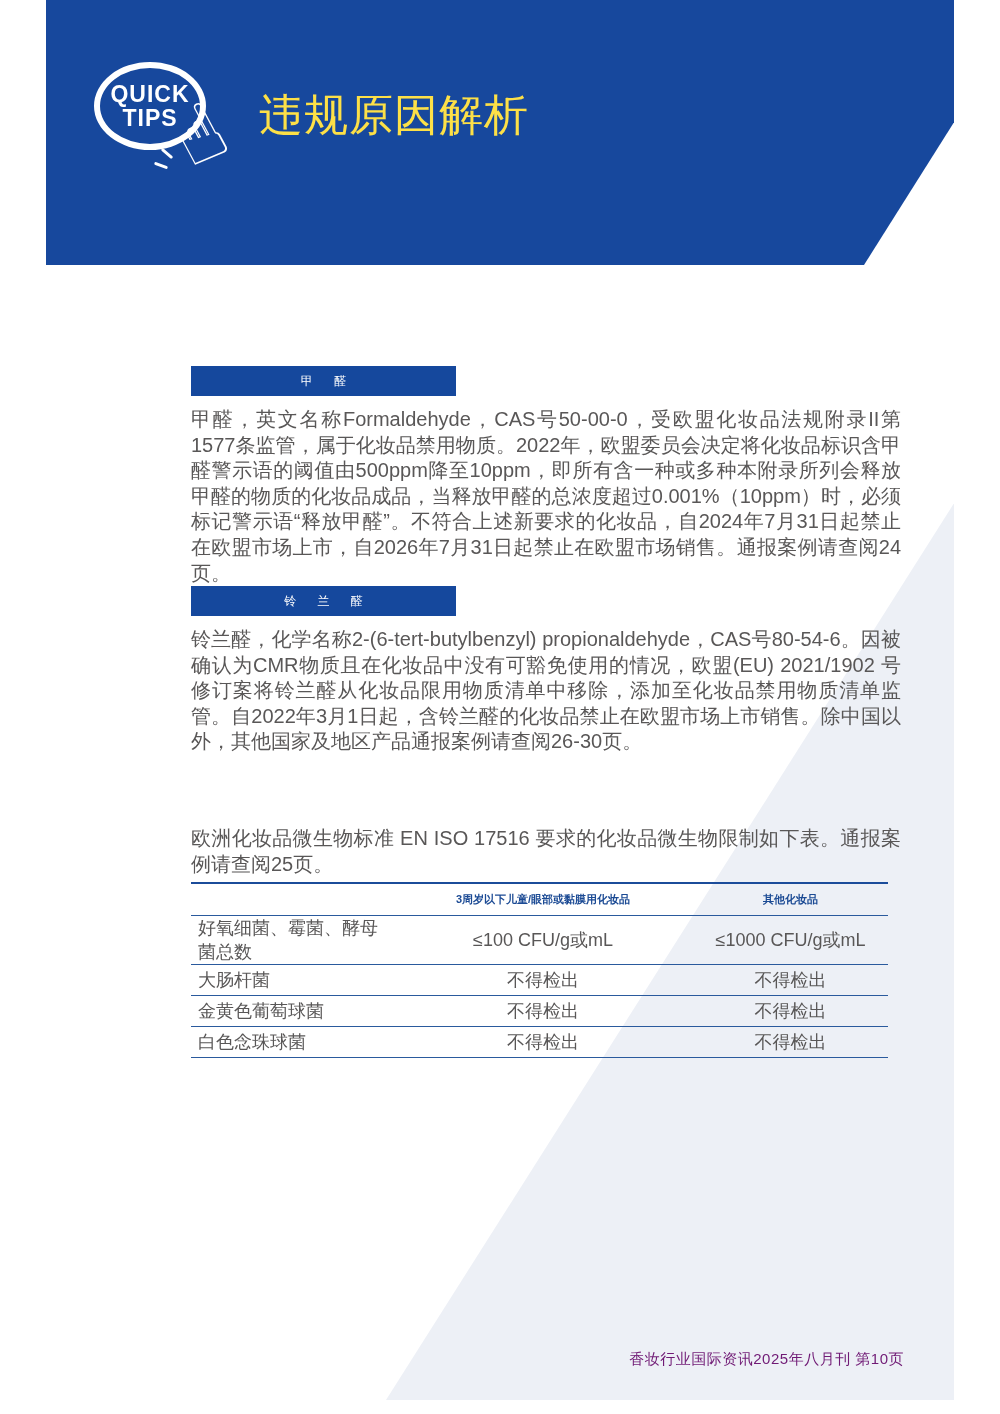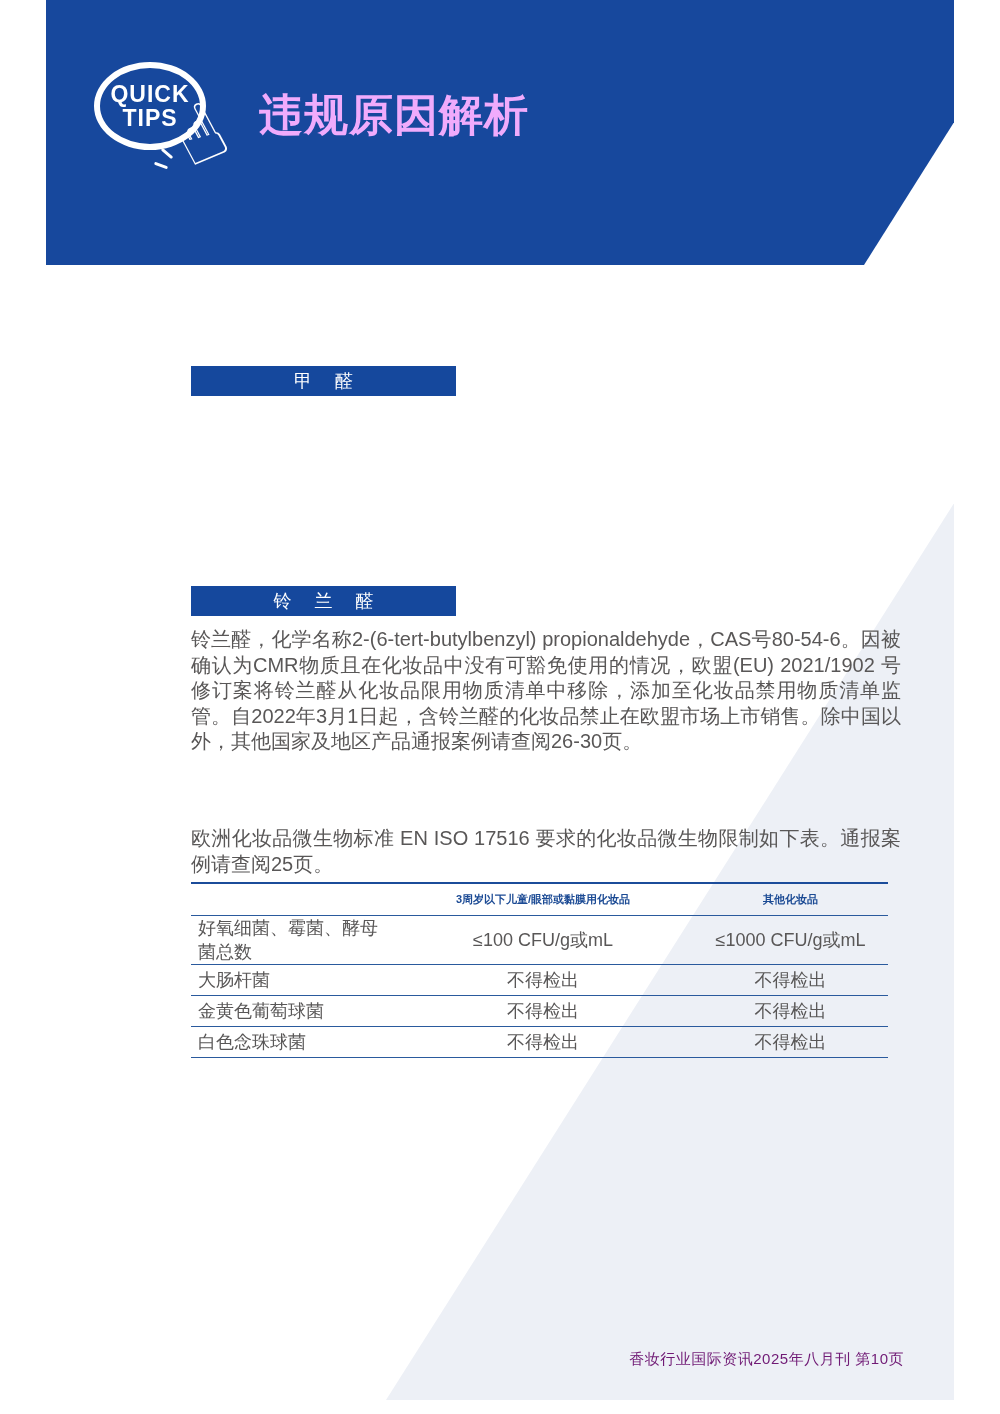--- a/index.html
+++ b/index.html
@@ -18,21 +18,21 @@
 
   
   .hero{
     position:absolute;left:0;top:0;width:1000px;height:265px;
     background:#17489d;
     clip-path:polygon(0 0,985px 0,818px 265px,0 265px);
     color:#ffffff;
   }
   .hero-title{
     position:absolute;left:213px;margin:0;
-    font-size:44px;font-weight:700;letter-spacing:1px;line-height:48px;color:#f0abfc;
+    font-size:44px;font-weight:400;letter-spacing:1px;line-height:48px;color:#fde047;
   }
   .hero-title.l1{top:91px;}
   .hero-title.l2{top:154px;}
 
   
   .logo{position:absolute;left:48px;top:60px;width:160px;height:140px;}
   .logo-bubble{
     position:absolute;left:0;top:2px;width:100px;height:76px;
     border:6px solid #ffffff;border-radius:50%;
     display:flex;flex-direction:column;align-items:center;justify-content:center;
@@ -50,21 +50,21 @@
     position:absolute;width:14px;height:3px;background:#ffffff;border-radius:2px;
   }
   .motion-line.m1{left:66px;top:92px;transform:rotate(40deg);}
   .motion-line.m2{left:60px;top:104px;transform:rotate(20deg);}
 
   
   .sec-head{
     position:absolute;left:145px;width:265px;height:30px;
     background:#15489d;color:#ffffff;
     display:flex;align-items:center;justify-content:center;
-    font-size:18px;font-weight:500;letter-spacing:9px;text-indent:9px;
+    font-size:12px;font-weight:500;letter-spacing:9px;text-indent:9px;
   }
   .sec-head.h1{top:366px;}
   .sec-head.h2{top:586px;}
   .sec-head.h3{top:785px;}
 
   
   .sec-body{
     position:absolute;left:145px;width:710px;margin:0;
     font-size:20px;line-height:25.6px;color:#595757;
     text-align:justify;
@@ -109,20 +109,21 @@
         <span>TIPS</span>
       </div>
       <span class="hand-icon">☝</span>
       <span class="motion-line m1"></span>
       <span class="motion-line m2"></span>
     </div>
     <h1 class="hero-title l1">违规原因解析</h1>
   </header>
 
   <div class="sec-head h1">甲 醛</div>
+  <p class="sec-body b1">甲醛，英文名称Formaldehyde，CAS号50-00-0，受欧盟化妆品法规附录II第1577条监管，属于化妆品禁用物质。2022年，欧盟委员会决定将化妆品标识含甲醛警示语的阈值由500ppm降至10ppm，即所有含一种或多种本附录所列会释放甲醛的物质的化妆品成品，当释放甲醛的总浓度超过0.001%（10ppm）时，必须标记警示语“释放甲醛”。不符合上述新要求的化妆品，自2024年7月31日起禁止在欧盟市场上市，自2026年7月31日起禁止在欧盟市场销售。通报案例请查阅24页。</p>
 
   <div class="sec-head h2">铃 兰 醛</div>
   <p class="sec-body b2">铃兰醛，化学名称2-(6-tert-butylbenzyl) propionaldehyde，CAS号80-54-6。因被确认为CMR物质且在化妆品中没有可豁免使用的情况，欧盟(EU) 2021/1902 号修订案将铃兰醛从化妆品限用物质清单中移除，添加至化妆品禁用物质清单监管。自2022年3月1日起，含铃兰醛的化妆品禁止在欧盟市场上市销售。除中国以外，其他国家及地区产品通报案例请查阅26-30页。</p>
 
   <p class="sec-body b3">欧洲化妆品微生物标准 EN ISO 17516 要求的化妆品微生物限制如下表。通报案例请查阅25页。</p>
 
   <table class="micro-table">
     <thead>
       <tr>
         <th class="c1"></th>

